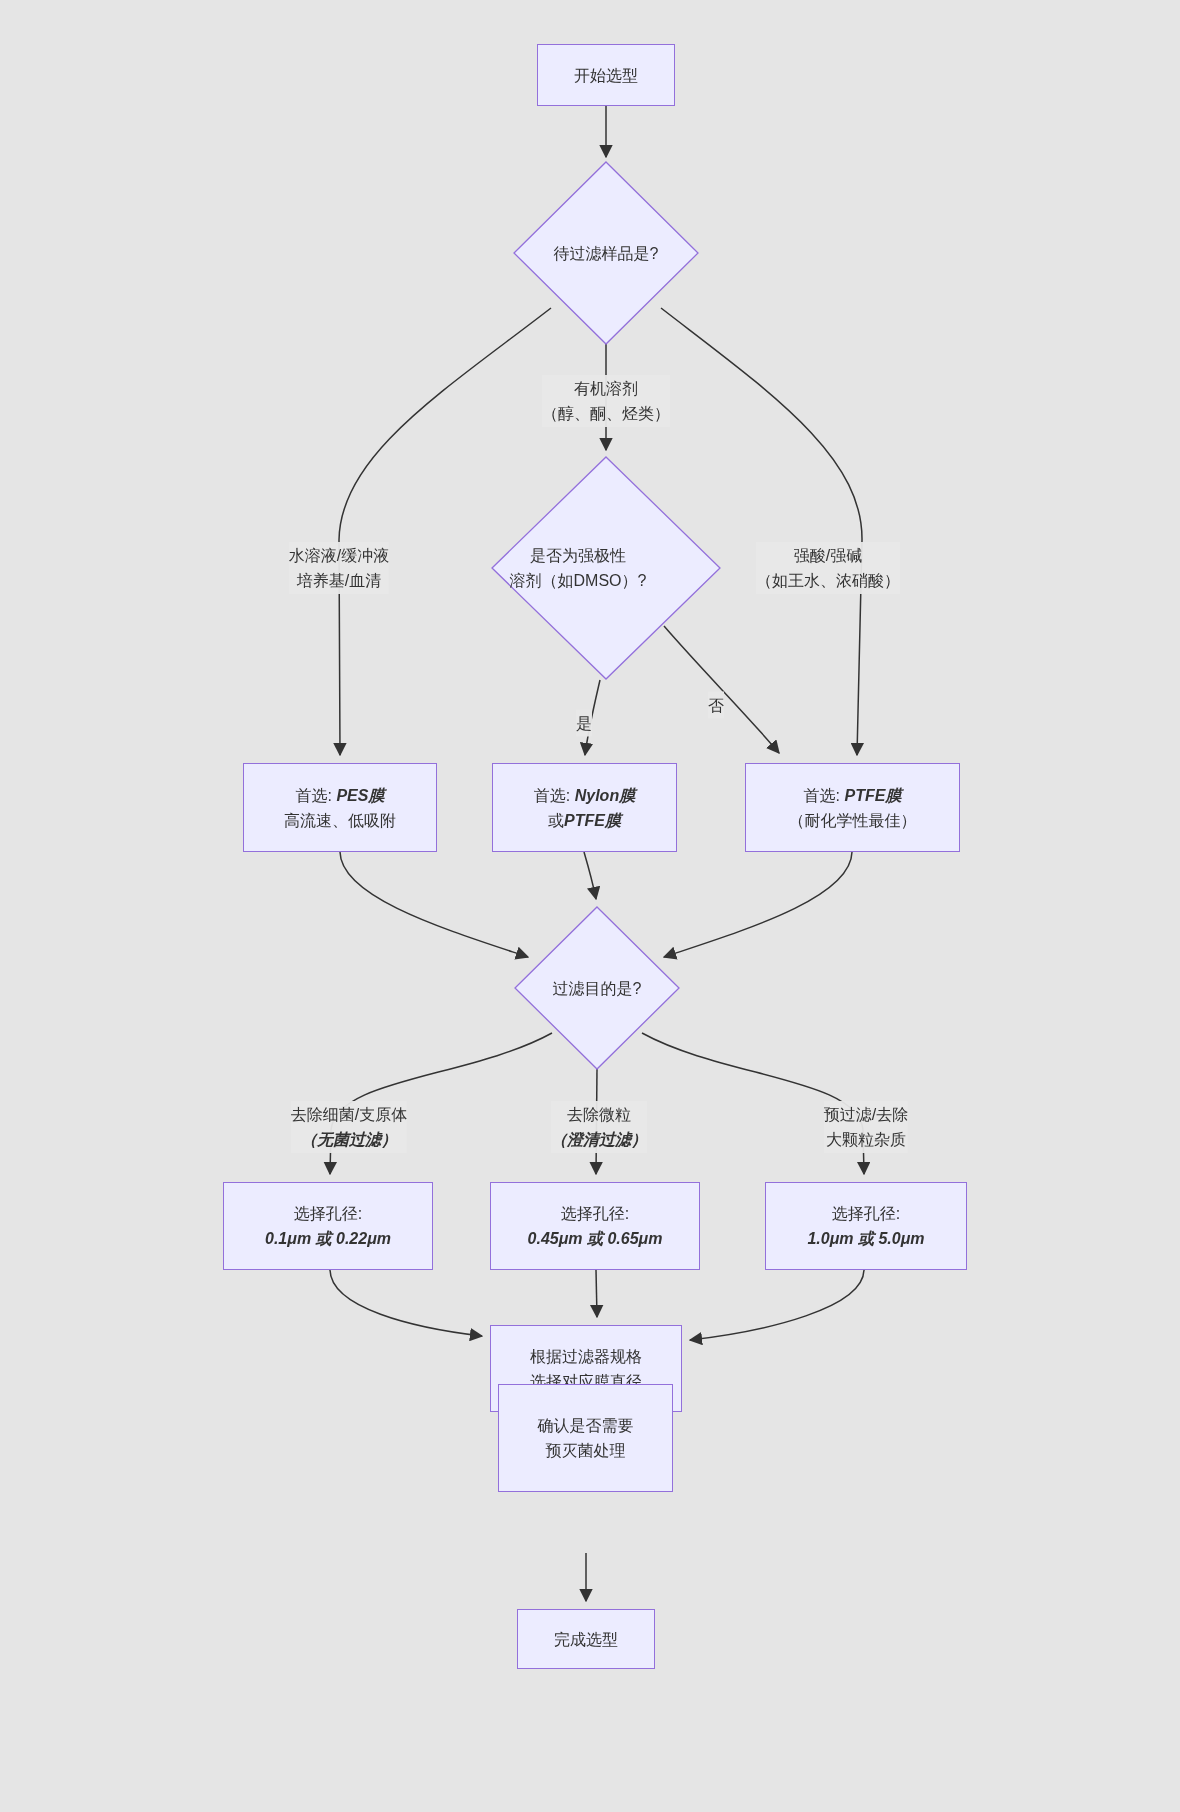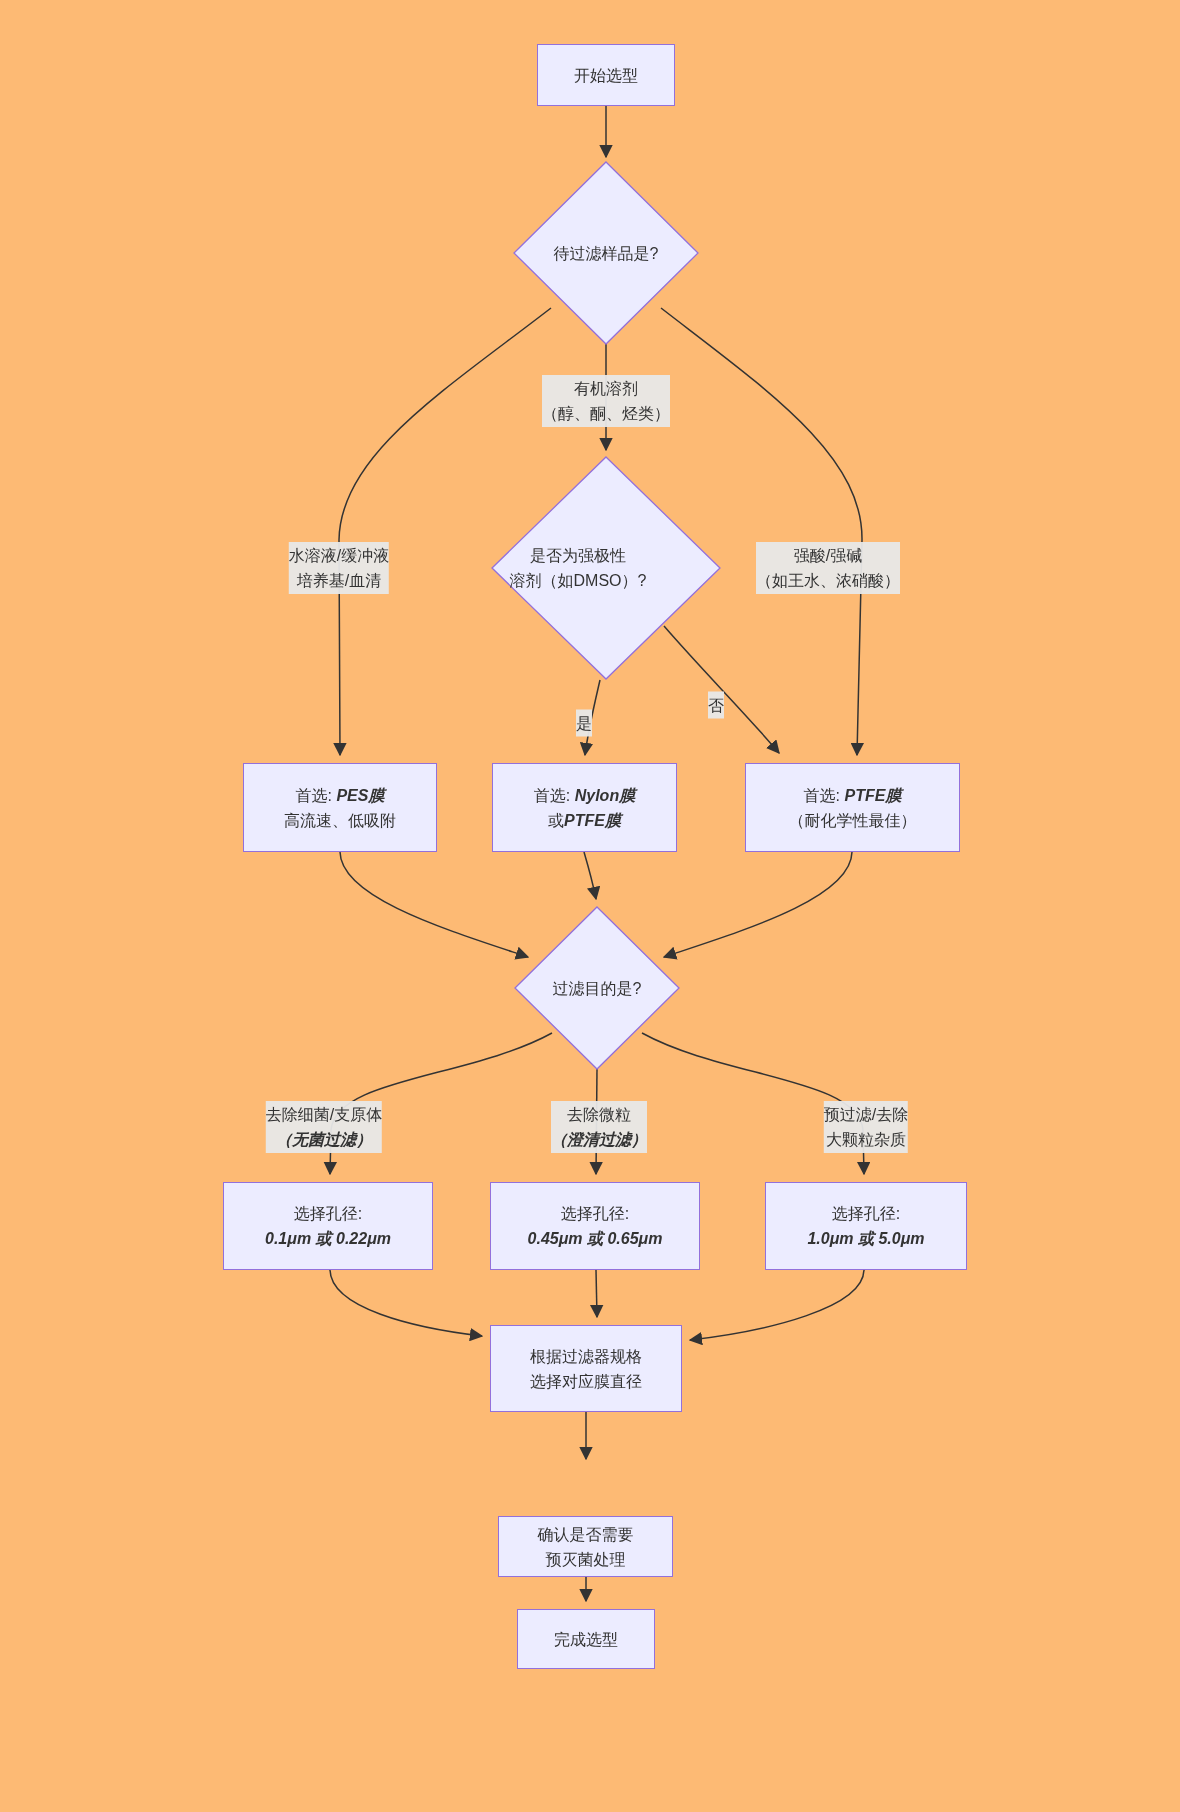--- a/index.html
+++ b/index.html
@@ -1,20 +1,20 @@
 <!DOCTYPE html>
 <html><head>
 <meta charset="utf-8">
 <style>
   html,body { margin:0; padding:0; background:#ffffff; }
   .canvas {
     position:relative;
     width:1180px; height:1812px;
     margin:0 auto;
-    background:#fdba74;
+    background:#e5e5e5;
     font-family:"Liberation Sans","DejaVu Sans",sans-serif;
     color:#333333;
     font-size:16px;
   }
   svg.edges { position:absolute; left:0; top:0; pointer-events:none; }
   .node {
     position:absolute;
     background:#ECECFF;
     border:1px solid #9370DB;
     display:flex; flex-direction:column;
@@ -114,21 +114,21 @@
   <div class="node" style="left:765px;top:1182px;width:202px;height:88px">
     <span>选择孔径:</span>
     <b>1.0μm 或 5.0μm</b>
   </div>
 
   <div class="node" style="left:490px;top:1325px;width:192px;height:87px">
     <span>根据过滤器规格</span>
     <span>选择对应膜直径</span>
   </div>
 
-  <div class="node" style="left:498px;top:1516px;width:175px;height:61px">
+  <div class="node" style="left:498px;top:1384px;width:175px;height:108px">
     <span>确认是否需要</span>
     <span>预灭菌处理</span>
   </div>
 
   <div class="node" style="left:517px;top:1609px;width:138px;height:60px">
     <span>完成选型</span>
   </div>
 
   <div class="diamond-label" style="left:514px;top:162px;width:184px;height:182px">
     <span>待过滤样品是?</span>
@@ -159,21 +159,21 @@
   </div>
 
   <div class="edge-label" style="left:584px;top:723px">
     <span>是</span>
   </div>
 
   <div class="edge-label" style="left:716px;top:705px">
     <span>否</span>
   </div>
 
-  <div class="edge-label" style="left:324px;top:1127px">
+  <div class="edge-label" style="left:349px;top:1127px">
     <span>去除细菌/支原体</span>
     <b>（无菌过滤）</b>
   </div>
 
   <div class="edge-label" style="left:599px;top:1127px">
     <span>去除微粒</span>
     <b>（澄清过滤）</b>
   </div>
 
   <div class="edge-label" style="left:866px;top:1127px">

